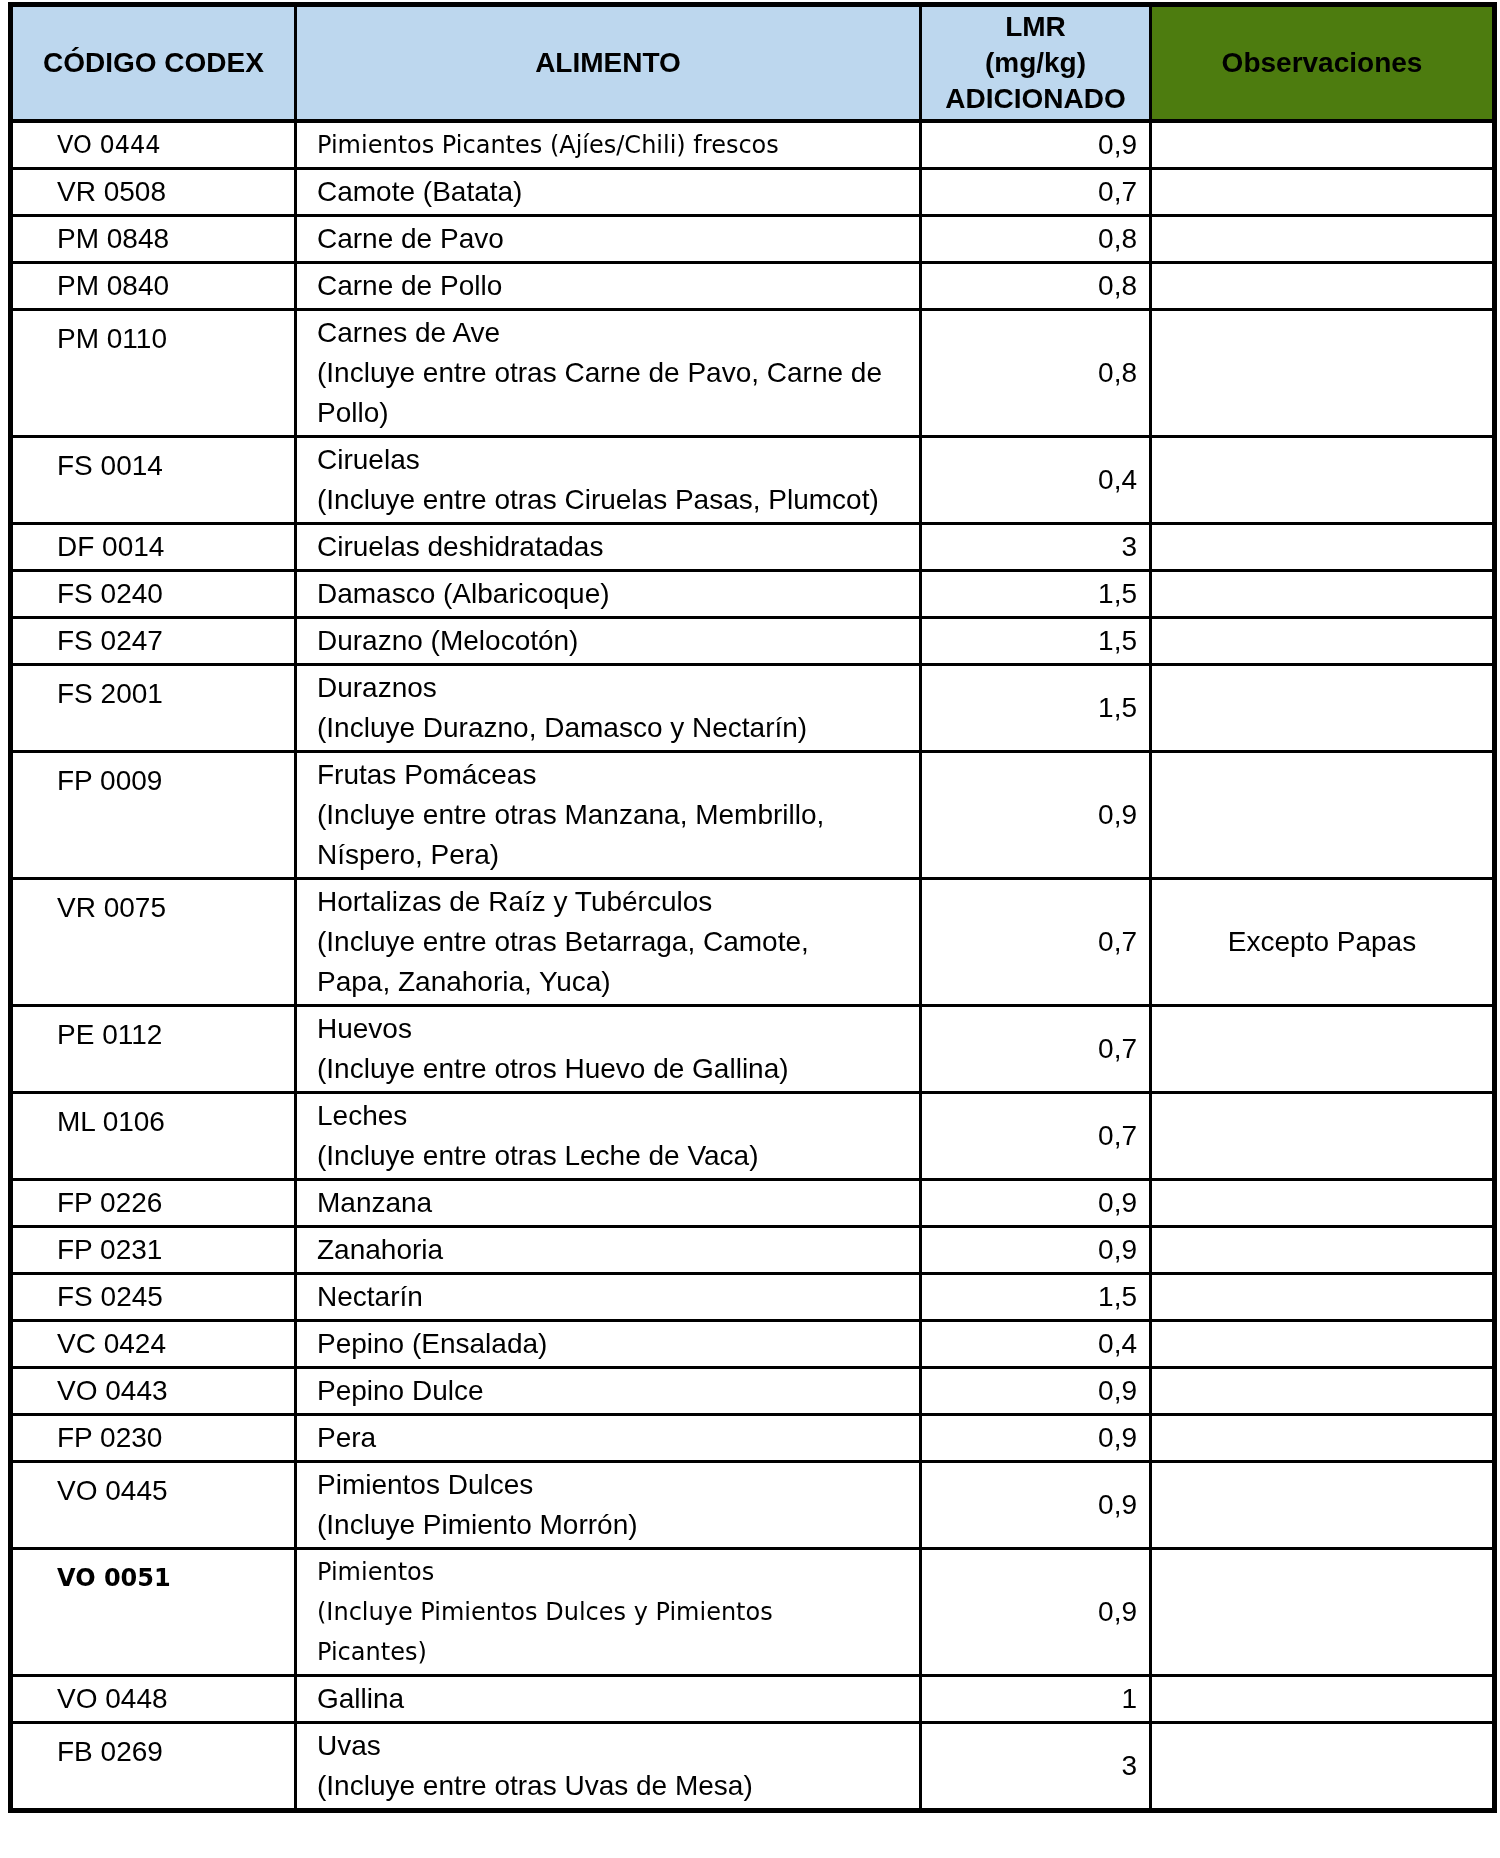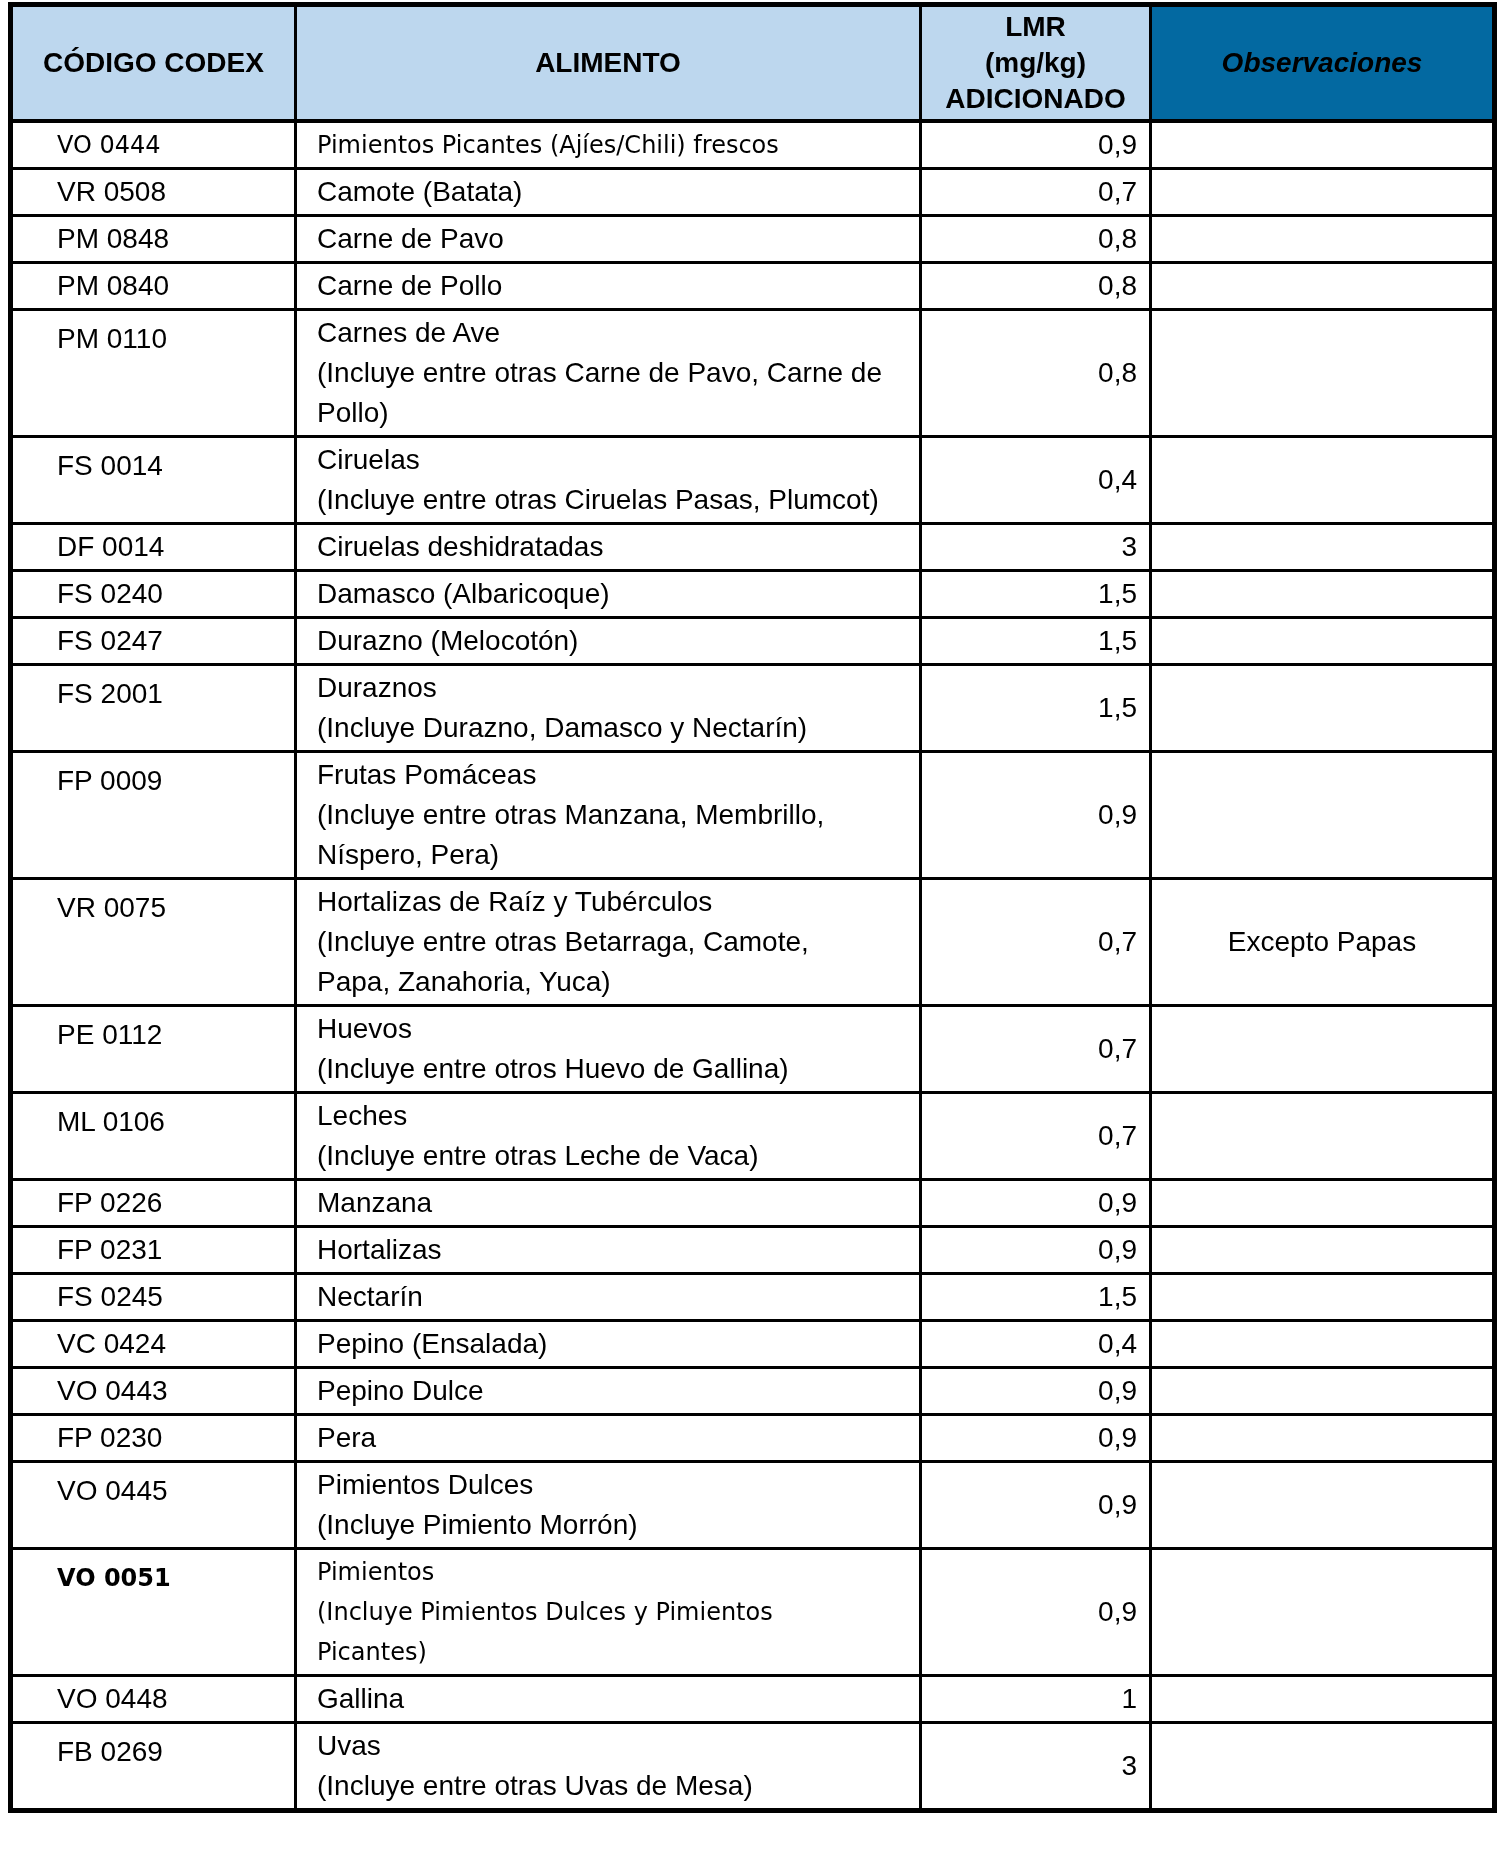--- a/index.html
+++ b/index.html
@@ -97,21 +97,21 @@
     </colgroup>
 
     <tbody>
 
     <tr class="colhead-row">
       <td style="background:#BDD7EE;">CÓDIGO CODEX</td>
       <td style="background:#BDD7EE;">ALIMENTO</td>
       <td style="background:#BDD7EE;">LMR
 (mg/kg)
 ADICIONADO</td>
-      <td style="background:#0369a1;font-style:italic;">Observaciones</td>
+      <td style="background:#4d7c0f;">Observaciones</td>
     </tr>
 
     <tr class="r1 wide">
       <td class="codigo">VO 0444</td>
       <td class="alimento">Pimientos Picantes (Ajíes/Chili) frescos</td>
       <td class="lmr">0,9</td>
       <td class="obs"></td>
     </tr>
     <tr class="r1">
       <td class="codigo">VR 0508</td>
@@ -202,21 +202,21 @@
       <td class="obs"></td>
     </tr>
     <tr class="r1">
       <td class="codigo">FP 0226</td>
       <td class="alimento">Manzana</td>
       <td class="lmr">0,9</td>
       <td class="obs"></td>
     </tr>
     <tr class="r1">
       <td class="codigo">FP 0231</td>
-      <td class="alimento">Hortalizas</td>
+      <td class="alimento">Zanahoria</td>
       <td class="lmr">0,9</td>
       <td class="obs"></td>
     </tr>
     <tr class="r1">
       <td class="codigo">FS 0245</td>
       <td class="alimento">Nectarín</td>
       <td class="lmr">1,5</td>
       <td class="obs"></td>
     </tr>
     <tr class="r1">

